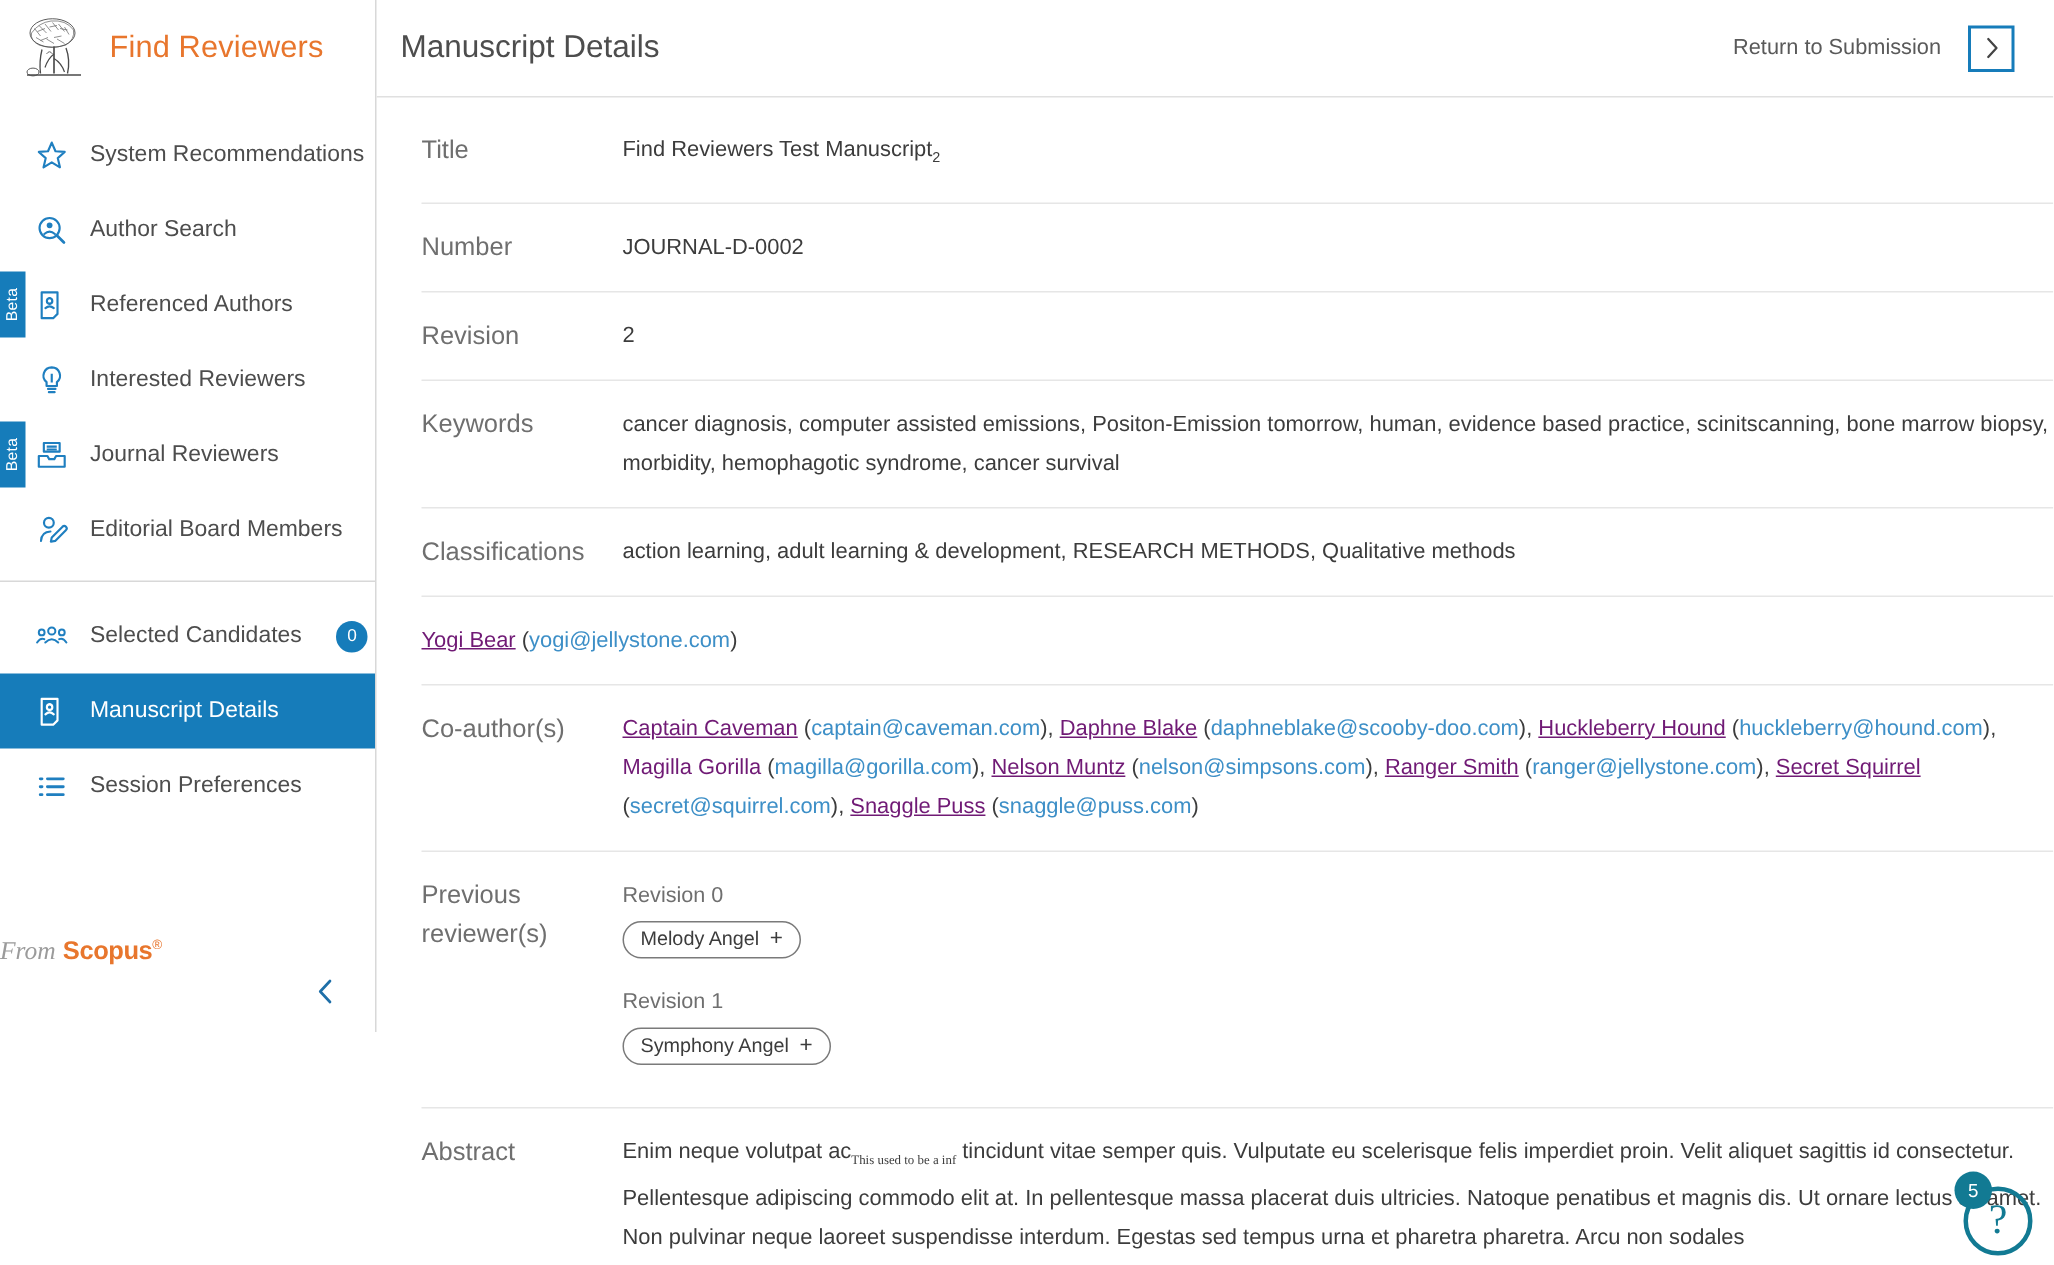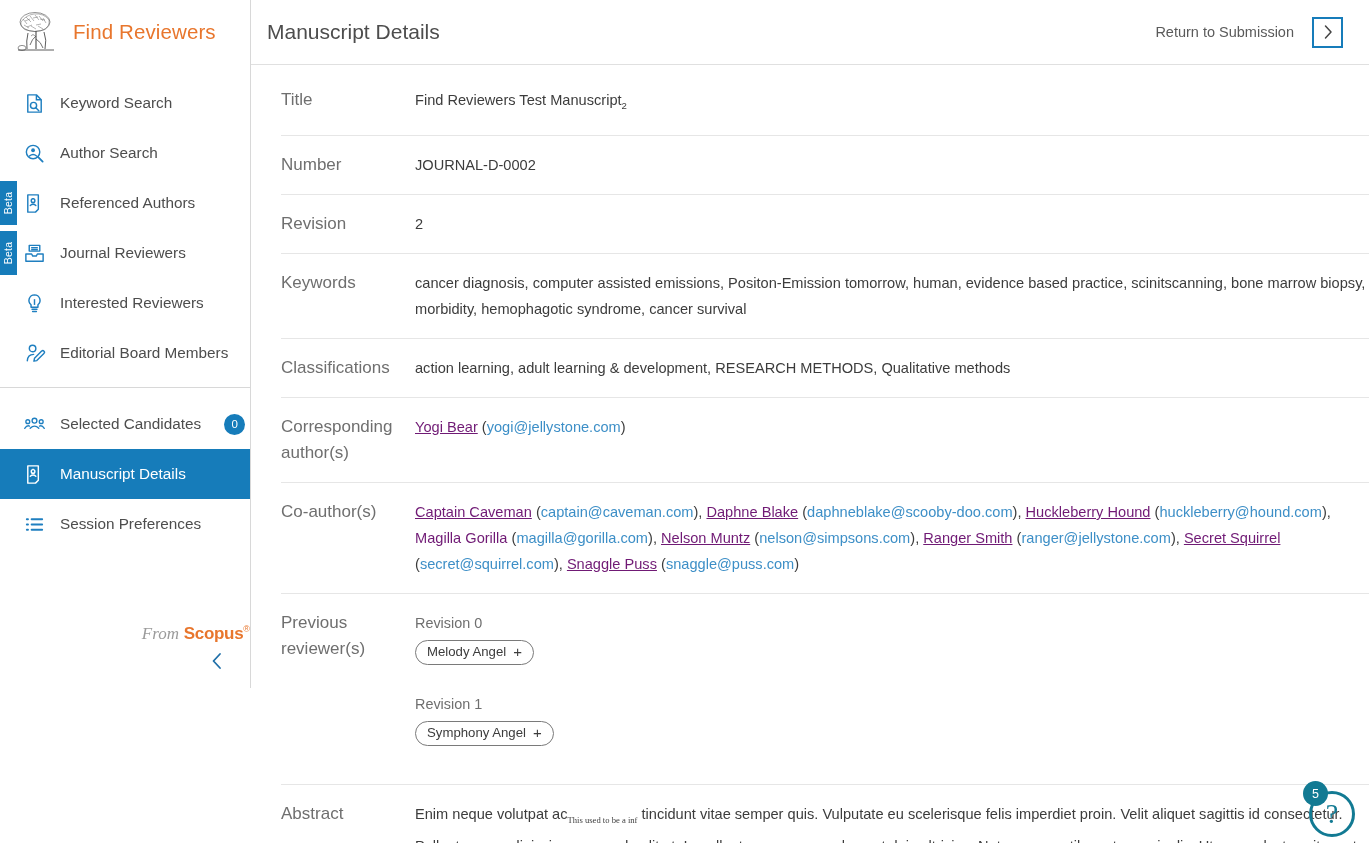--- a/index.html
+++ b/index.html
@@ -103,25 +103,24 @@
     background: #167cba;
     color: #fff;
     font-size: 11.5px;
     display: flex; align-items: center; justify-content: center;
     margin-left: 9px;
     flex: 0 0 21px;
   }
 
   .sidebar-spacer { flex: 1 1 auto; }
   .scopus-footer {
-    text-align: right;
+    text-align: left;
     padding-bottom: 6px;
     font-size: 17px;
     white-space: nowrap;
-    margin-left: 17px;
   }
   .scopus-from { color: #9b9b9b; font-style: italic; font-family: "Liberation Serif", serif; }
   .scopus-name { color: #e8762d; font-weight: bold; letter-spacing: -.3px; }
   .scopus-reg { color: #e8762d; font-size: 9px; vertical-align: super; }
   .collapse-row {
     display: flex; justify-content: flex-end;
     padding: 0 22px 16px 0;
   }
   .collapse-btn {
     width: 22px; height: 22px;
@@ -231,21 +230,21 @@
   }
   .chip {
     display: inline-flex;
     align-items: center;
     gap: 7px;
     border: 1px solid #7a7a7a;
     border-radius: 13px;
     padding: 3px 11px 4px 11px;
     font-size: 13.2px;
     color: #3c3c3c;
-    margin-bottom: 22px;
+    margin-bottom: 12px;
     margin-top: 2px;
     cursor: pointer;
     background: #fff;
     line-height: 16px;
     text-align: center;
   }
   .chip-plus { font-size: 15px; color: #3c3c3c; line-height: 14px; }
   .rev-block + .rev-block { margin-top: 4px; }
 
   .abstract-text { padding-right: 6px; }
@@ -307,32 +306,29 @@
             <path d="M4 41 L40 41" stroke="#4a4a4a" stroke-width="0.9"></path>
             <path d="M17 27 q2 -3 4 0" stroke="#5a5a5a" stroke-width="0.6"></path>
           </g>
         </svg>
       </div>
       <div class="brand-title">Find Reviewers</div>
     </div>
 
     <div class="nav-group">
 
-
-      <div class="nav-item">
-        <span class="nav-ico">
-          <svg width="23" height="23" viewBox="0 0 24 24" fill="none" stroke="#1f7fc0" stroke-width="1.5">
-            <path d="M5 3 h9 l5 5 v13 h-14 z" stroke-linejoin="round"></path>
-            <path d="M14 3 v5 h5"></path>
-            <circle cx="11" cy="14" r="3.2"></circle>
-            <path d="M13.4 16.4 L16.5 19.5" stroke-linecap="round"></path>
-          </svg>
-        </span>
-        <span class="nav-label">Keyword Search</span>
-      </div>
+      <div class="nav-item">
+        <span class="nav-ico">
+          <svg width="23" height="23" viewBox="0 0 24 24" fill="none" stroke="#1f7fc0" stroke-width="1.5" stroke-linejoin="round">
+            <path d="M12 3.2 L14.6 9.2 L21 9.7 L16.2 14 L17.7 20.4 L12 17 L6.3 20.4 L7.8 14 L3 9.7 L9.4 9.2 Z"></path>
+          </svg>
+        </span>
+        <span class="nav-label">System Recommendations</span>
+      </div>
+
 
       <div class="nav-item">
         <span class="nav-ico">
           <svg width="23" height="23" viewBox="0 0 24 24" fill="none" stroke="#1f7fc0" stroke-width="1.5">
             <circle cx="10.5" cy="10.5" r="7"></circle>
             <circle cx="10.5" cy="8.6" r="2" fill="#1f7fc0" stroke="none"></circle>
             <path d="M6.8 14.6 q3.7 -3.2 7.4 0" stroke-linecap="round"></path>
             <path d="M15.6 15.6 L20.5 20.5" stroke-linecap="round" stroke-width="1.9"></path>
           </svg>
         </span>
@@ -348,42 +344,42 @@
             <path d="M5 3 h11 v15 l-3 3 h-8 z" stroke-linejoin="round"></path>
             <circle cx="10.5" cy="9" r="1.9"></circle>
             <path d="M7.6 14 q2.9 -2.6 5.8 0" stroke-linecap="round"></path>
             <path d="M10.5 6.3 v1 M10.5 10.8 v1"></path>
           </svg>
         </span>
         <span class="nav-label">Referenced Authors</span>
       </div>
 
       <div class="nav-item">
+        <span class="nav-ico">
+          <svg width="23" height="23" viewBox="0 0 24 24" fill="none" stroke="#1f7fc0" stroke-width="1.5">
+            <path d="M12 3 a5.8 5.8 0 0 0 -3.6 10.3 V16 h7.2 v-2.7 A5.8 5.8 0 0 0 12 3Z" stroke-linejoin="round"></path>
+            <path d="M9.4 18 h5.2 M10 20.3 h4" stroke-linecap="round"></path>
+            <path d="M12 7.5 v6"></path>
+          </svg>
+        </span>
+        <span class="nav-label">Interested Reviewers</span>
+      </div>
+
+      <div class="nav-item">
         <span class="beta-tag">
             <span>Beta</span>
           </span>
         <span class="nav-ico">
           <svg width="23" height="23" viewBox="0 0 24 24" fill="none" stroke="#1f7fc0" stroke-width="1.5" stroke-linejoin="round">
             <path d="M6.5 3.5 h11 v6 h-11 z"></path>
             <path d="M8.5 6 h7 M8.5 8 h7"></path>
             <path d="M3 12.5 h6 l1.2 2.2 h3.6 L15 12.5 h6 v7.5 h-18 z"></path>
           </svg>
         </span>
         <span class="nav-label">Journal Reviewers</span>
-      </div>
-
-      <div class="nav-item">
-        <span class="nav-ico">
-          <svg width="23" height="23" viewBox="0 0 24 24" fill="none" stroke="#1f7fc0" stroke-width="1.5">
-            <path d="M12 3 a5.8 5.8 0 0 0 -3.6 10.3 V16 h7.2 v-2.7 A5.8 5.8 0 0 0 12 3Z" stroke-linejoin="round"></path>
-            <path d="M9.4 18 h5.2 M10 20.3 h4" stroke-linecap="round"></path>
-            <path d="M12 7.5 v6"></path>
-          </svg>
-        </span>
-        <span class="nav-label">Interested Reviewers</span>
       </div>
 
       <div class="nav-item">
         <span class="nav-ico">
           <svg width="23" height="23" viewBox="0 0 24 24" fill="none" stroke="#1f7fc0" stroke-width="1.5">
             <circle cx="10" cy="6.8" r="3.4"></circle>
             <path d="M4.5 19.5 q0.4 -6.4 6.6 -6.6" stroke-linecap="round"></path>
             <path d="M19.5 9.5 L12 17 l-0.6 3 l3 -0.6 L21.8 12 a1.6 1.6 0 0 0 -2.3 -2.5Z" stroke-linejoin="round"></path>
           </svg>
         </span>
@@ -483,21 +479,20 @@
           <div class="row-label">Keywords</div>
           <div class="row-value">cancer diagnosis, computer assisted emissions, Positon-Emission tomorrow, human, evidence based practice, scinitscanning, bone marrow biopsy, morbidity, hemophagotic syndrome, cancer survival</div>
         </div>
 
         <div class="row">
           <div class="row-label">Classifications</div>
           <div class="row-value">action learning, adult learning &amp; development, RESEARCH METHODS, Qualitative methods</div>
         </div>
 
         <div class="row">
-          <div class="row-label">Corresponding author(s)</div>
           <div class="row-value" id="corresponding-authors"><span class="author-name">Yogi Bear</span> <span>(<span class="author-email">yogi@jellystone.com</span>)</span></div>
         </div>
 
         <div class="row">
           <div class="row-label">Co-author(s)</div>
           <div class="row-value" id="coauthors"><span class="author-name">Captain Caveman</span> <span>(<span class="author-email">captain@caveman.com</span>)</span>, <span class="author-name">Daphne Blake</span> <span>(<span class="author-email">daphneblake@scooby-doo.com</span>)</span>, <span class="author-name">Huckleberry Hound</span> <span>(<span class="author-email">huckleberry@hound.com</span>)</span>, <span class="author-name plain">Magilla Gorilla</span> <span>(<span class="author-email">magilla@gorilla.com</span>)</span>, <span class="author-name">Nelson Muntz</span> <span>(<span class="author-email">nelson@simpsons.com</span>)</span>, <span class="author-name">Ranger Smith</span> <span>(<span class="author-email">ranger@jellystone.com</span>)</span>, <span class="author-name">Secret Squirrel</span> <span>(<span class="author-email">secret@squirrel.com</span>)</span>, <span class="author-name">Snaggle Puss</span> <span>(<span class="author-email">snaggle@puss.com</span>)</span></div>
         </div>
 
         <div class="row">
           <div class="row-label">Previous reviewer(s)</div>

